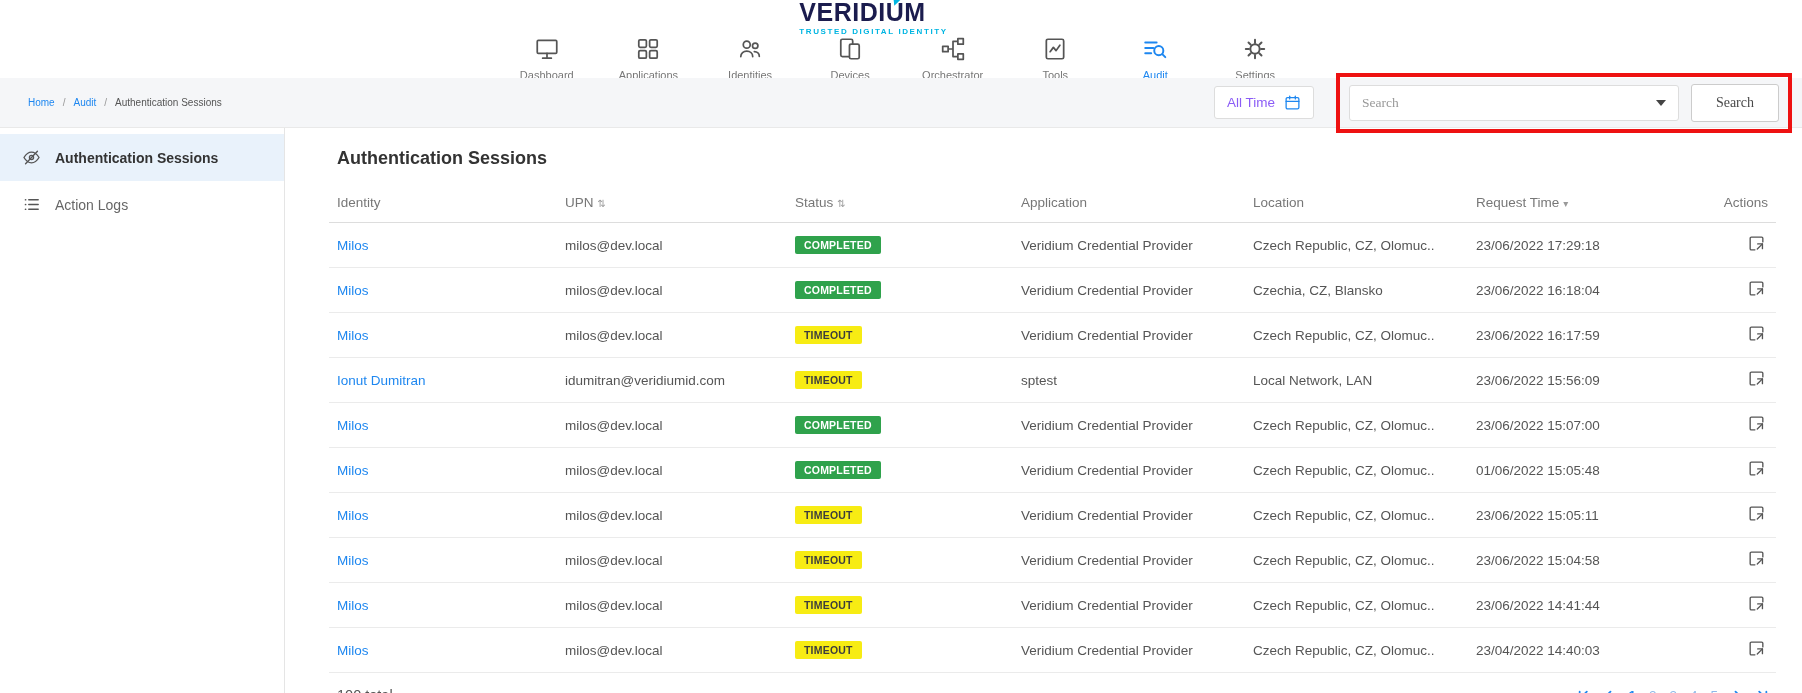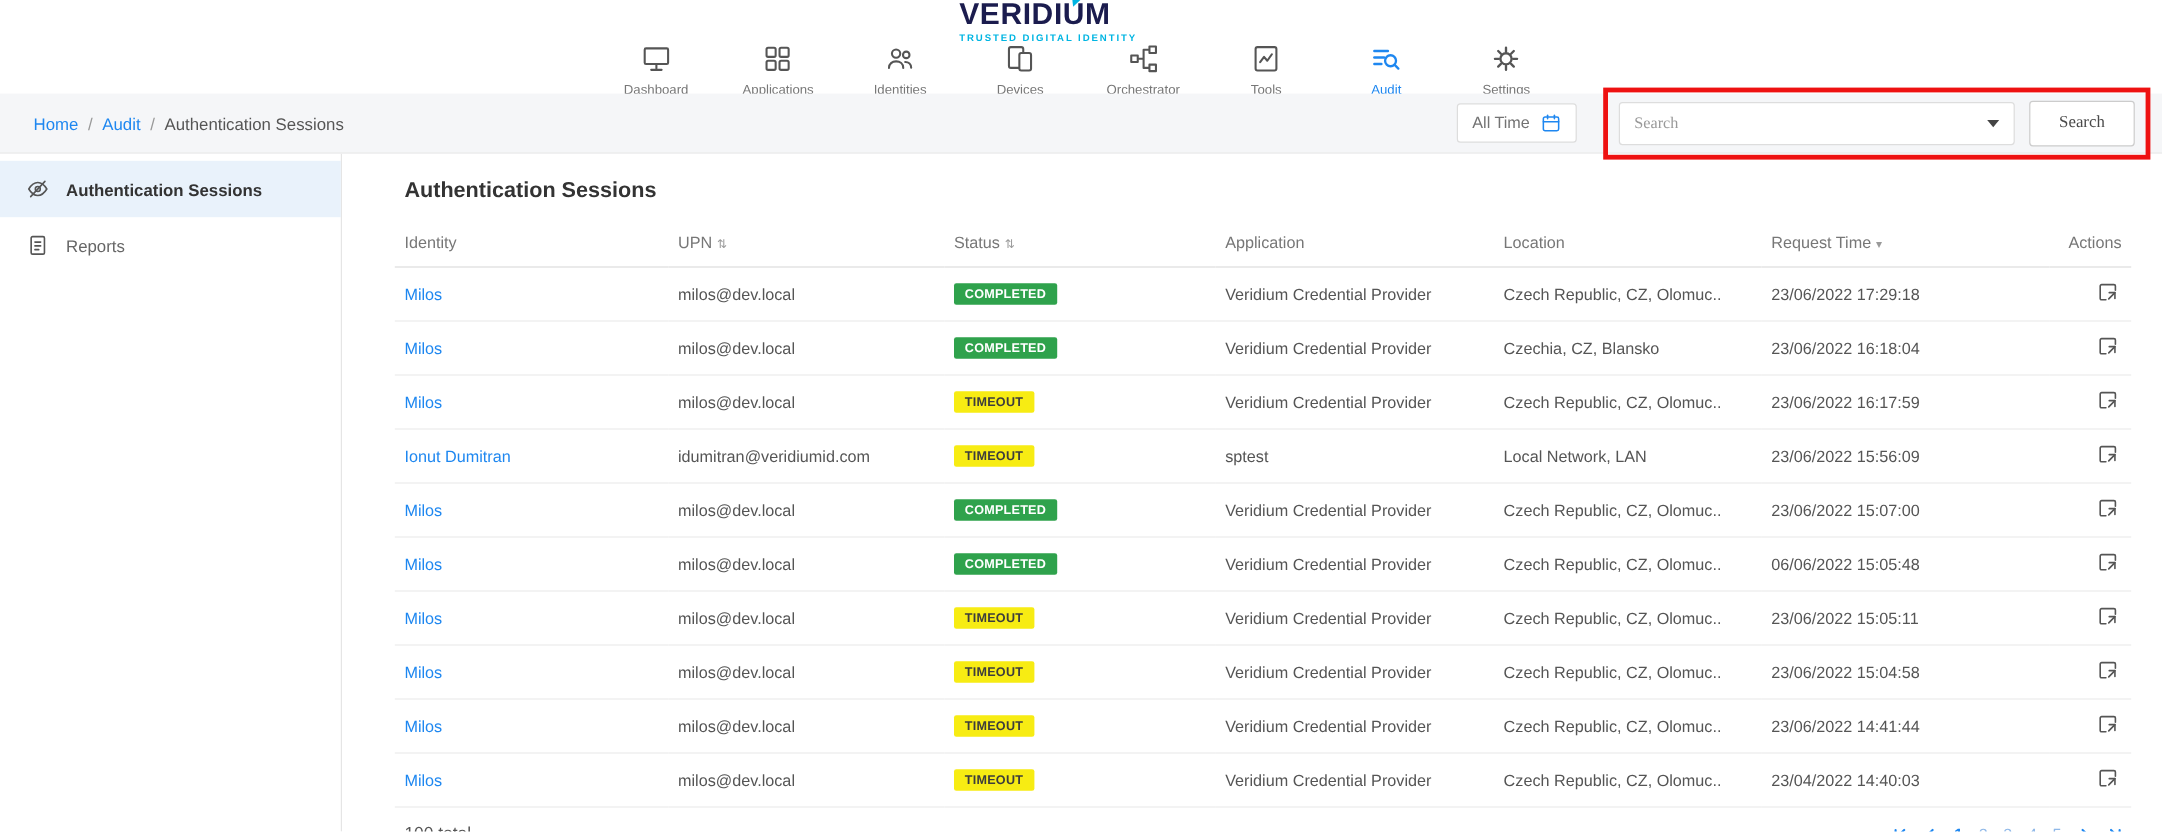--- a/index.html
+++ b/index.html
@@ -33,26 +33,26 @@
   .topbar-right{margin-left:auto;display:flex;align-items:center;gap:38px;}
   .topbar-search{display:flex;align-items:center;gap:10px;border-bottom:1px solid #d8d8d8;padding-bottom:6px;color:#999;}
   .topbar-search input{border:none;outline:none;font-size:14px;width:130px;color:#c2410c;background:transparent;font-family:inherit;}
   .topbar-search input::placeholder{color:#aaa;}
   .top-mini{display:flex;flex-direction:column;align-items:center;gap:6px;color:#555;cursor:pointer;margin-left:27px;}
   .top-mini .mini-label{font-size:10.5px;color:#666;white-space:nowrap;}
 
   
   .strip{height:50px;background:#f5f6f8;border-bottom:1px solid #e9e9e9;
     display:flex;align-items:center;padding:0 10px 0 28px;position:relative;z-index:3;}
-  .crumbs{font-size:14px;display:flex;gap:8px;align-items:flex-start;}
+  .crumbs{font-size:10px;display:flex;gap:8px;align-items:flex-start;}
   .crumbs a{color:var(--accent);text-decoration:none;cursor:pointer;}
   .crumb-sep{color:#999;}
   .crumb-current{color:#555;}
   .alltime-btn{margin-left:auto;display:inline-flex;align-items:center;gap:9px;background:#fff;
-    border:1px solid #ddd;border-radius:3px;padding:7px 12px;font-size:13.5px;color:#737373;
+    border:1px solid #ddd;border-radius:3px;padding:7px 12px;font-size:13.5px;color:#8b5cf6;
     font-family:inherit;cursor:pointer;}
   .red-highlight{display:flex;align-items:center;gap:12px;border:4px solid var(--annotation);
     padding:7px 9px;margin-left:22px;background:transparent;font-family:Liberation Serif, serif;}
   .fake-select{width:330px;height:36px;background:#fff;border:1px solid #ddd;border-radius:3px;
     display:flex;align-items:center;padding:0 12px;font-size:13.5px;color:#999;cursor:pointer;}
   .fake-select .caret{margin-left:auto;width:0;height:0;border-left:5px solid transparent;
     border-right:5px solid transparent;border-top:6px solid #444;}
   .search-btn{height:38px;padding:0 24px;background:#fff;border:1px solid #ccc;border-radius:3px;
     font-size:14px;color:#4a4a4a;font-family:inherit;cursor:pointer;}
 
@@ -259,28 +259,30 @@
         <svg width="19" height="19" viewBox="0 0 24 24" fill="none" stroke="currentColor" stroke-width="1.7" stroke-linecap="round" stroke-linejoin="round">
           <path d="M2.5 12C5.5 7 8.8 5.2 12 5.2S18.5 7 21.5 12c-3 5-6.3 6.8-9.5 6.8S5.5 17 2.5 12z"></path>
           <circle cx="12" cy="12" r="2.6"></circle>
             <line x1="4.5" y1="20" x2="19.5" y2="4"></line>
         </svg>
       </span>
       <span>Authentication Sessions</span>
     </div>
     <div class="side-item">
       <span class="side-icon">
-        <svg width="19" height="19" viewBox="0 0 24 24" fill="none" stroke="currentColor" stroke-width="1.7" stroke-linecap="round" stroke-linejoin="round">
-          <rect x="5" y="2.8" width="14" height="18.4" rx="1.5"></rect>
-            <line x1="9" y1="8.5" x2="15" y2="8.5"></line>
-            <line x1="9" y1="12.5" x2="15" y2="12.5"></line>
-            <line x1="9" y1="16.5" x2="13" y2="16.5"></line>
-        </svg>
-      </span>
-      <span>Reports</span>
+        <svg width="19" height="19" viewBox="0 0 24 24" fill="none" stroke="currentColor" stroke-width="1.7" stroke-linecap="round">
+          <circle cx="4.5" cy="6" r="1.1" fill="currentColor" stroke="none"></circle>
+            <line x1="8.5" y1="6" x2="20.5" y2="6"></line>
+          <circle cx="4.5" cy="12" r="1.1" fill="currentColor" stroke="none"></circle>
+            <line x1="8.5" y1="12" x2="20.5" y2="12"></line>
+          <circle cx="4.5" cy="18" r="1.1" fill="currentColor" stroke="none"></circle>
+            <line x1="8.5" y1="18" x2="20.5" y2="18"></line>
+        </svg>
+      </span>
+      <span>Action Logs</span>
     </div>
   </aside>
 
   <main class="main">
     <h1 class="page-title">Authentication Sessions</h1>
 
     <table>
       <colgroup>
         <col class="c-identity">
           <col class="c-upn">
@@ -400,21 +402,21 @@
         </svg>
       </span>
     </td>
   </tr>
           <tr>
     <td><a class="id-link">Milos</a></td>
     <td>milos@dev.local</td>
     <td><span class="badge" style="background: rgb(47, 162, 76); color: rgb(255, 255, 255);">COMPLETED</span></td>
     <td>Veridium Credential Provider</td>
     <td>Czech Republic, CZ, Olomuc..</td>
-    <td>06/06/2022 15:05:48</td>
+    <td>01/06/2022 15:05:48</td>
     <td class="actions">
       <span class="action-icon">
         <svg width="19" height="19" viewBox="0 0 24 24" fill="none" stroke="currentColor" stroke-width="1.7" stroke-linecap="round" stroke-linejoin="round">
           <path d="M20 10V5.5A1.5 1.5 0 0 0 18.5 4h-13A1.5 1.5 0 0 0 4 5.5v13A1.5 1.5 0 0 0 5.5 20H10"></path>
           <polyline points="13.5,12.5 19.5,12.5 19.5,18.5"></polyline>
                   <line x1="19.5" y1="12.5" x2="13" y2="19"></line>
         </svg>
       </span>
     </td>
   </tr>

